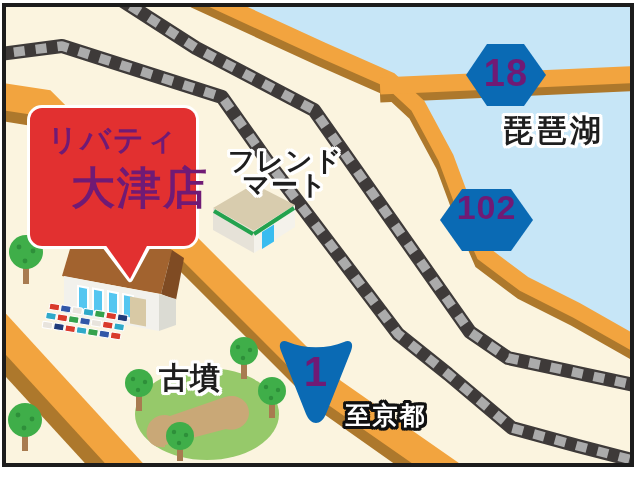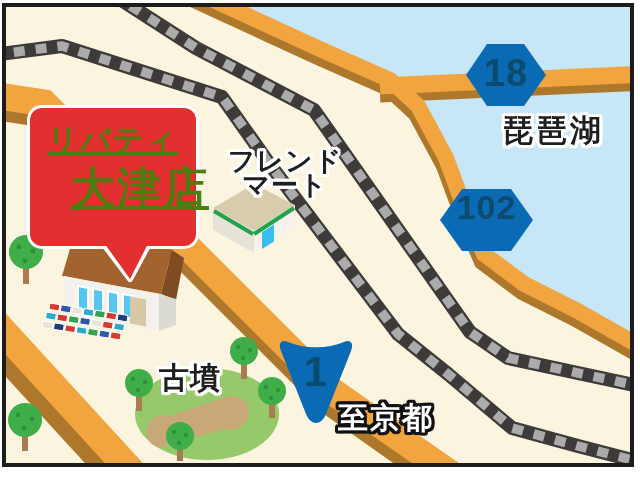--- a/index.html
+++ b/index.html
@@ -14,22 +14,22 @@
   .ol-w{color:#1e1e1e;
         text-shadow:-3px 0 #fff,3px 0 #fff,0 -3px #fff,0 3px #fff,
                     -2px -2px #fff,2px -2px #fff,-2px 2px #fff,2px 2px #fff,
                     -3px -2px #fff,3px -2px #fff,-3px 2px #fff,3px 2px #fff,
                     -2px -3px #fff,2px -3px #fff,-2px 3px #fff,2px 3px #fff;}
   .ol-b{color:#ffffff;
         text-shadow:-3px 0 #111,3px 0 #111,0 -3px #111,0 3px #111,
                     -2px -2px #111,2px -2px #111,-2px 2px #111,2px 2px #111,
                     -3px -2px #111,3px -2px #111,-3px 2px #111,3px 2px #111,
                     -2px -3px #111,2px -3px #111,-2px 3px #111,2px 3px #111;}
-  .badge-num{color:#0c4a6e;}
-  .bubble-txt{color:#4d7c0f;letter-spacing:2px;text-decoration:underline;}
+  .badge-num{color:#701a75;}
+  .bubble-txt{color:#701a75;letter-spacing:2px;}
 </style>
 </head>
 <body>
 
 <div class="map-frame">
   <div class="layer">
     <svg width="640" height="480" viewBox="0 0 640 480">
 
       <rect x="0" y="0" width="640" height="480" fill="#FBF4DF"></rect>
 
@@ -169,19 +169,19 @@
     <div class="lbl bubble-txt" style="left:36px;top:124px;width:154px;font-size:30px;">リバティ</div>
     <div class="lbl bubble-txt" style="left:36px;top:165px;width:154px;font-size:44px;margin-left:27px;">大津店</div>
 
     <div class="lbl ol-w" style="left:223px;top:139px;width:124px;font-size:27px;margin-top:8px;">フレンド</div>
     <div class="lbl ol-w" style="left:223px;top:171px;width:124px;font-size:27px;">マート</div>
 
     <div class="lbl ol-w" style="left:440px;top:115px;width:164px;font-size:31px;letter-spacing:3px;text-align:right;">琵琶湖</div>
 
     <div class="lbl ol-w" style="left:138px;top:362px;width:104px;font-size:30px;">古墳</div>
 
-    <div class="lbl ol-b" style="left:330px;top:402px;width:112px;font-size:30px;letter-spacing:2px;">至京都</div>
+    <div class="lbl ol-b" style="left:330px;top:402px;width:112px;font-size:25px;letter-spacing:2px;">至京都</div>
 
     <div class="lbl badge-num" style="left:459px;top:54px;width:94px;font-size:38px;">18</div>
     <div class="lbl badge-num" style="left:440px;top:190px;width:93px;font-size:34px;">102</div>
     <div class="lbl badge-num" style="left:289px;top:350px;width:54px;font-size:42px;">1</div>
   </div>
 </div>
 
 </body></html>

